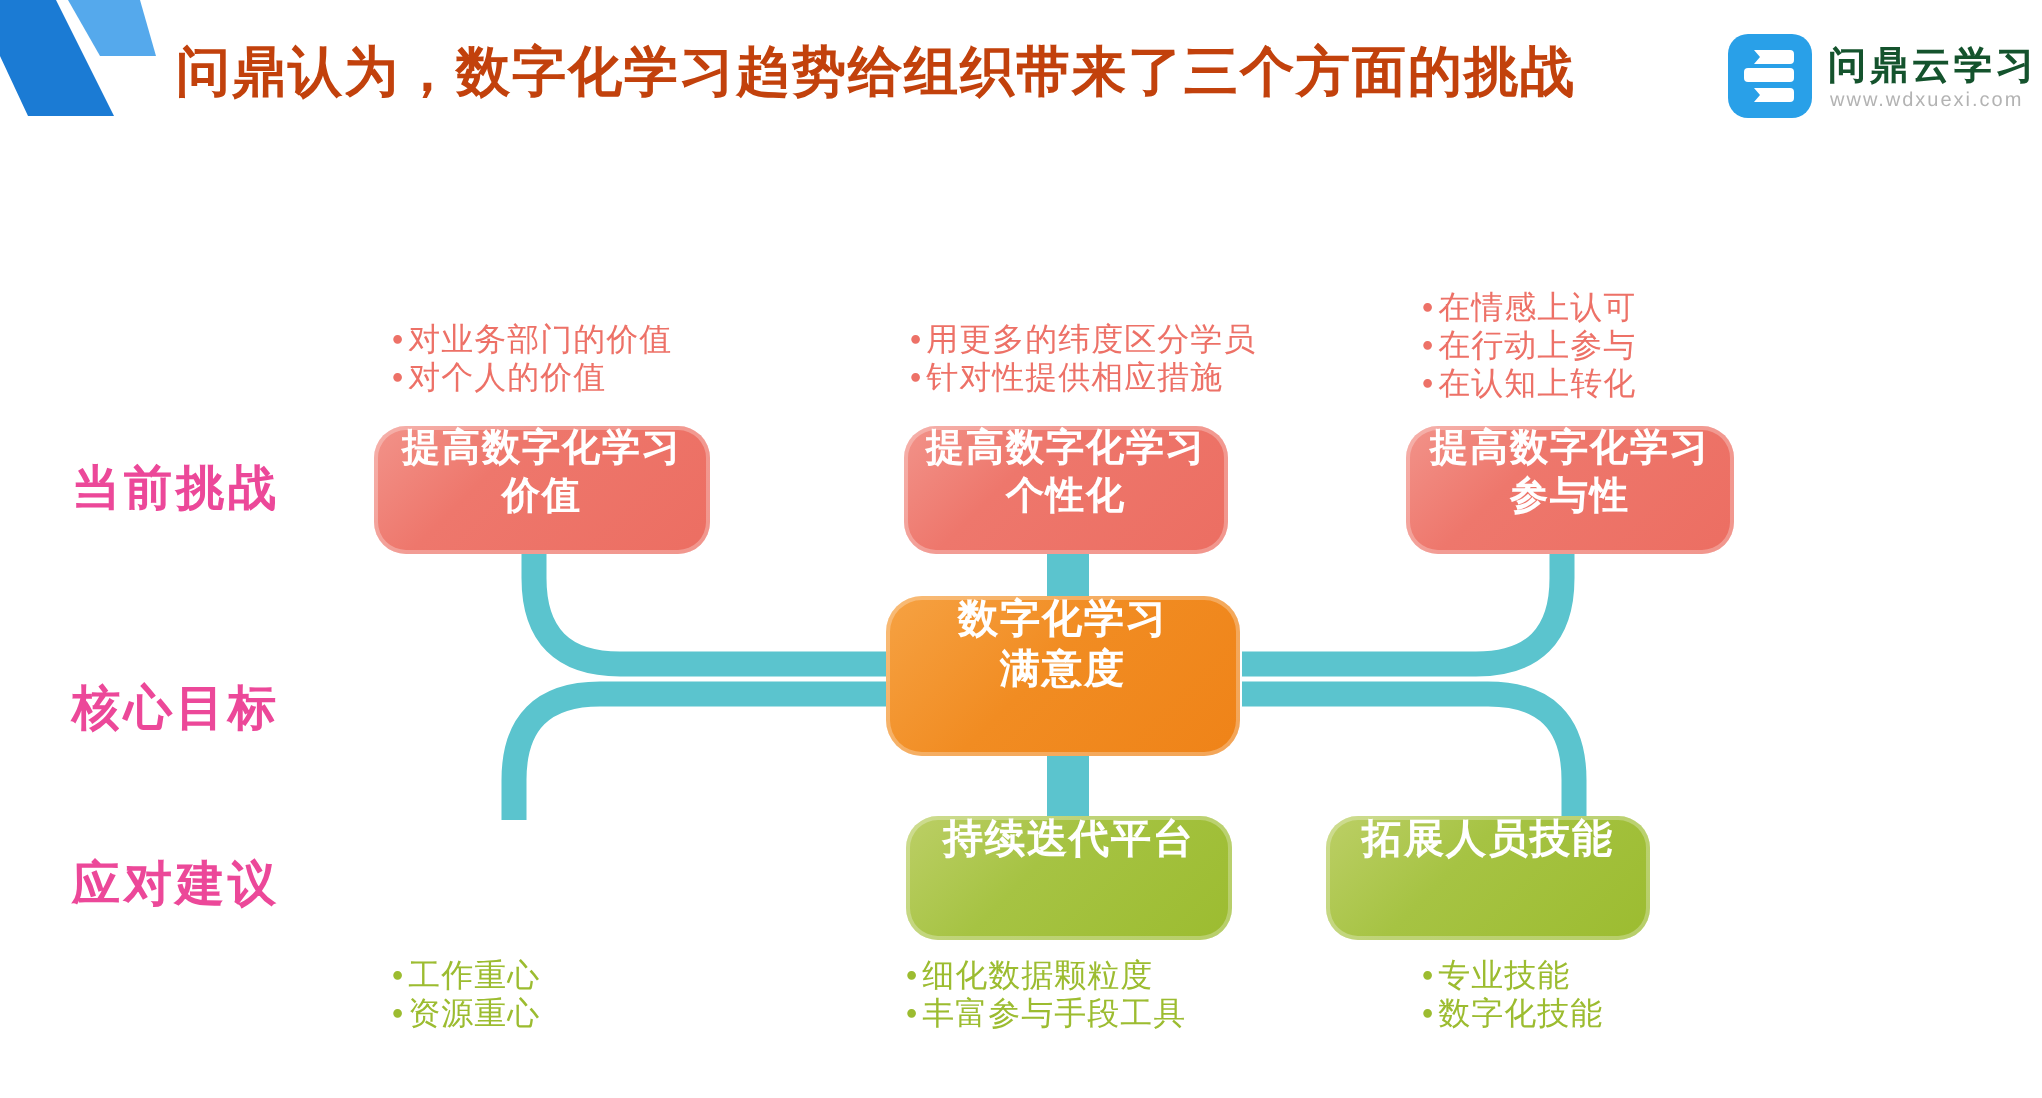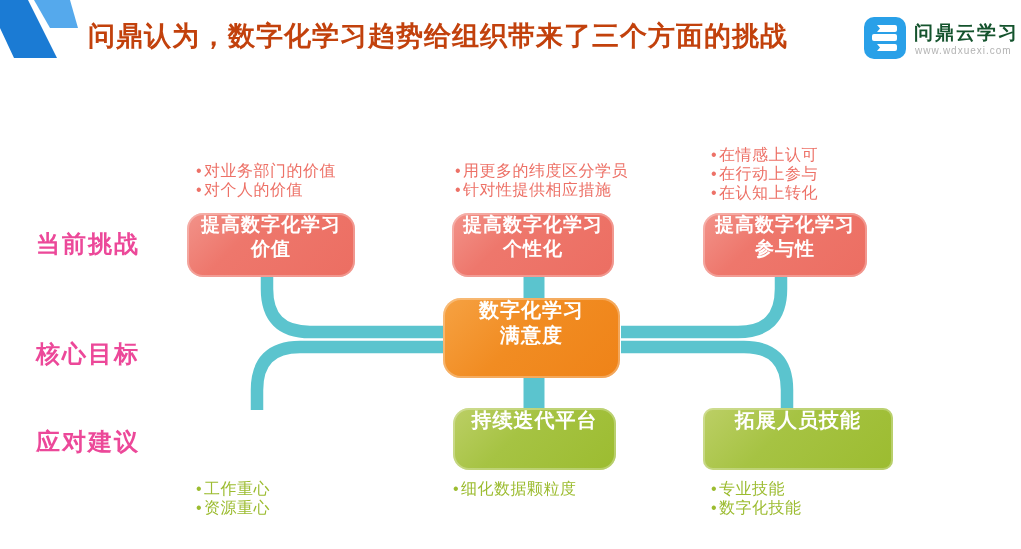--- a/index.html
+++ b/index.html
@@ -124,29 +124,30 @@
   </div>
 
   <div class="node node-orange">
     <span>数字化学习</span>
     <span>满意度</span>
   </div>
 
   <div class="node node-green" style="left:453px; width:163px;">
     <span>持续迭代平台</span>
   </div>
-  <div class="node node-green" style="left:703px; width:190px;border-radius:10px;">
+  <div class="node node-green" style="left:663px; width:162px;">
     <span>拓展人员技能</span>
   </div>
 
   <div class="bullets bullets-green" style="left:196px; top:479px;">
     <div>工作重心</div>
     <div>资源重心</div>
   </div>
   <div class="bullets bullets-green" style="left:453px; top:479px;">
     <div>细化数据颗粒度</div>
+    <div>丰富参与手段工具</div>
   </div>
   <div class="bullets bullets-green" style="left:711px; top:479px;">
     <div>专业技能</div>
     <div>数字化技能</div>
   </div>
 
 </div>
 
 </body></html>

